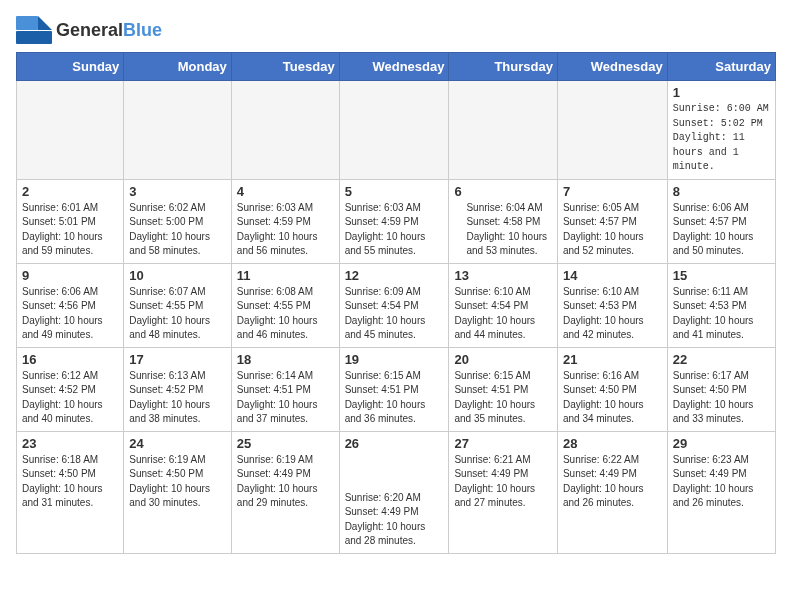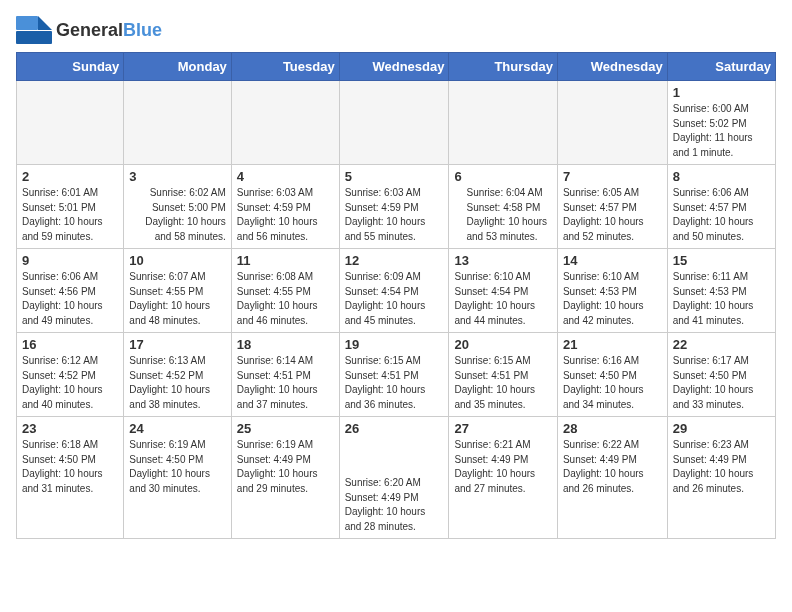--- a/index.html
+++ b/index.html
@@ -121,35 +121,35 @@
   <tbody id="calendar-body">
   <tr>
         <td class="empty"></td>
         <td class="empty"></td>
         <td class="empty"></td>
         <td class="empty"></td>
         <td class="empty"></td>
         <td class="empty"></td>
         <td>
           <span class="day-number">1</span>
-          <div class="day-info" style="white-space: pre-line;">Sunrise: 6:00 AM
+          <div class="day-info" style="white-space: pre-line; font-family: Liberation Mono, monospace;">Sunrise: 6:00 AM
 Sunset: 5:02 PM
 Daylight: 11 hours and 1 minute.</div>
         </td>
       </tr>
       <tr>
         <td>
           <span class="day-number">2</span>
           <div class="day-info" style="white-space: pre-line;">Sunrise: 6:01 AM
 Sunset: 5:01 PM
 Daylight: 10 hours and 59 minutes.</div>
         </td>
         <td>
           <span class="day-number">3</span>
-          <div class="day-info" style="white-space: pre-line; text-align: right;">Sunrise: 6:02 AM
+          <div class="day-info" style="white-space: pre-line;">Sunrise: 6:02 AM
 Sunset: 5:00 PM
 Daylight: 10 hours and 58 minutes.</div>
         </td>
         <td>
           <span class="day-number">4</span>
           <div class="day-info" style="white-space: pre-line;">Sunrise: 6:03 AM
 Sunset: 4:59 PM
 Daylight: 10 hours and 56 minutes.</div>
         </td>
         <td>

